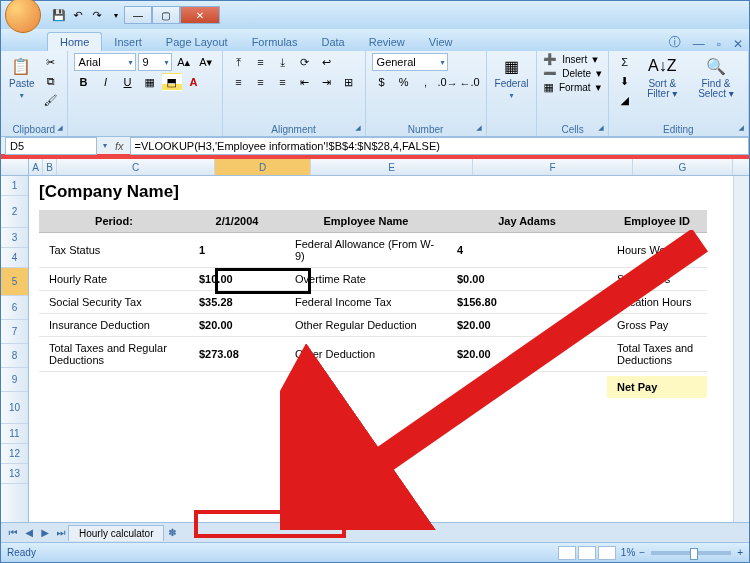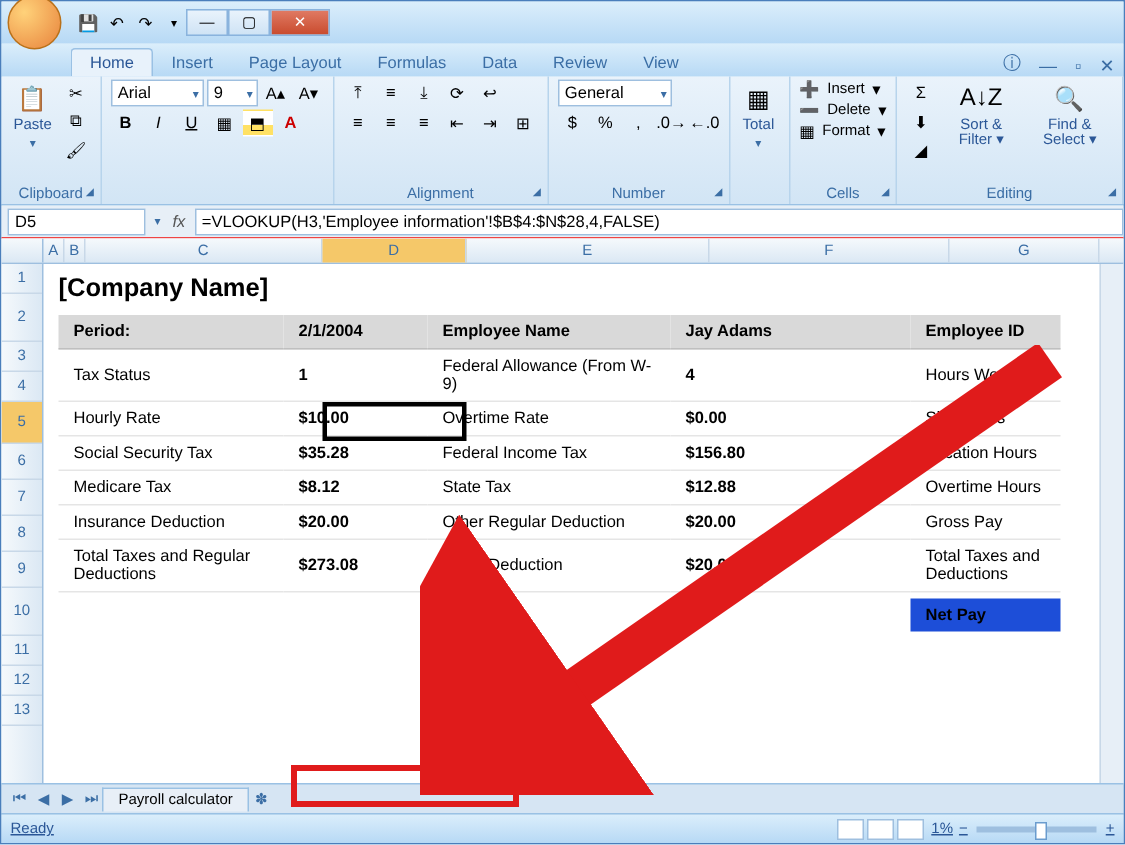--- a/index.html
+++ b/index.html
@@ -24,48 +24,48 @@
 .group-label { text-align:center; color:#3b6ea5; font-size:10px; padding:1px 0; position:relative; }
 .group-label::after { content:"◢"; position:absolute; right:-2px; font-size:7px; color:#3b6ea5; }
 .bigbtn { display:flex; flex-direction:column; align-items:center; gap:2px; padding:2px; cursor:pointer; }
 .bigbtn .ic { width:22px; height:22px; display:flex; align-items:center; justify-content:center; font-size:16px; }
 .bigbtn .lbl { font-size:10px; color:#2b5797; text-align:center; line-height:1; }
 .smallrow { display:flex; gap:2px; align-items:center; }
 .smallbtn { width:20px; height:18px; border:1px solid transparent; display:flex; align-items:center; justify-content:center; font-size:11px; cursor:pointer; }
 .combo { height:18px; border:1px solid #9ebfdf; background:#fff; font-size:11px; padding:0 14px 0 4px; position:relative; display:flex; align-items:center; }
 .combo::after { content:"▾"; position:absolute; right:2px; font-size:8px; color:#3b6ea5; }
 .stack { display:flex; flex-direction:column; gap:1px; }
-.formula-bar { height:22px; background:#e7eff7; border-bottom:1px solid #ef4444; display:flex; align-items:center; font-size:11px; }
+.formula-bar { height:22px; background:#e7eff7; border-bottom:5px solid #ef4444; display:flex; align-items:center; font-size:11px; }
 .namebox { width:92px; height:18px; background:#fff; border:1px solid #9ebfdf; margin:0 4px; padding:0 4px; display:flex; align-items:center; }
 .fx { padding:0 6px; font-style:italic; color:#555; }
 .formula-input { flex:1; height:18px; background:#fff; border:1px solid #9ebfdf; padding:0 4px; display:flex; align-items:center; }
 .sheet-area { flex:1; background:#fff; display:flex; flex-direction:column; overflow:hidden; }
 .colheads { display:flex; height:17px; background:linear-gradient(#f5f9fc,#dbe8f4); border-bottom:1px solid #9ebfdf; font-size:10px; }
 .corner { width:28px; border-right:1px solid #9ebfdf; }
 .colhead { border-right:1px solid #c8d8e8; display:flex; align-items:center; justify-content:center; color:#3b6ea5; }
 .colhead.sel { background:#f5c869; }
 .gridbody { flex:1; display:flex; overflow:hidden; position:relative; }
 .rowheads { width:28px; background:linear-gradient(90deg,#f5f9fc,#dbe8f4); border-right:1px solid #9ebfdf; font-size:10px; }
 .rowhead { height:20px; border-bottom:1px solid #c8d8e8; display:flex; align-items:center; justify-content:center; color:#3b6ea5; }
 .rowhead.sel { background:#f5c869; }
 .rowhead.tall { height:32px; }
 .cells { flex:1; position:relative; }
 .content { position:absolute; left:10px; top:6px; right:0; }
 .content h2 { font-size:17px; font-weight:bold; margin-bottom:8px; }
 .data-table { border-collapse:collapse; font-size:11px; }
 .data-table th, .data-table td { text-align:left; padding:5px 10px; }
-.data-table thead th { background:#d9d9d9; font-weight:bold; border-bottom:1px solid #bfbfbf; }
+.data-table thead th { background:#d9d9d9; font-weight:bold; border-bottom:1px solid #bfbfbf;text-align:center; }
 .data-table tbody td { border-bottom:1px solid #e5e5e5; }
 .data-table tbody td.val { font-weight:bold; }
 .active-cell-border { position:absolute; border:3px solid #000; pointer-events:none; }
 .sheet-tabs-bar { height:20px; background:#d6e5f3; border-top:1px solid #9ac1e4; display:flex; align-items:center; font-size:10px; padding:0 4px; }
 .navbtn { width:16px; text-align:center; color:#3b6ea5; cursor:pointer; }
 .sheettab { padding:2px 10px; background:#e8eff7; border:1px solid #9ac1e4; border-bottom:none; margin-left:-1px; cursor:pointer; }
 .sheettab.active { background:#fff; font-weight:bold; }
-.status-bar { height:20px; background:linear-gradient(#dbeefb,#b7d9f5); border-top:1px solid #9ac1e4; display:flex; align-items:center; font-size:10px; padding:0 6px; color:#2b5797;text-decoration:underline; }
+.status-bar { height:20px; background:linear-gradient(#dbeefb,#b7d9f5); border-top:1px solid #9ac1e4; display:flex; align-items:center; font-size:10px; padding:0 6px; color:#2b5797; }
 .status-bar .spacer { flex:1; }
 .viewbtn { width:18px; height:14px; border:1px solid #9ebfdf; background:#fff; margin:0 1px; cursor:pointer; }
 .zoom-slider { width:80px; height:4px; background:#9ebfdf; margin:0 6px; position:relative; }
 .zoom-slider::after { content:""; position:absolute; left:48%; top:-3px; width:6px; height:10px; background:#fff; border:1px solid #6a9cce; }
 .red-box { position:absolute; border:4px solid #e01b1b; pointer-events:none; }
 .arrow { position:absolute; pointer-events:none; }
 .vscroll { width:16px; background:#e7eff7; border-left:1px solid #c8d8e8; }
 </style>
 </head>
 <body>
@@ -177,21 +177,21 @@
           <div class="smallbtn">←.0</div>
         </div>
       </div>
       <div class="group-label">Number</div>
     </div>
 
     <div class="group">
       <div class="group-body">
         <div class="bigbtn">
           <div class="ic">▦</div>
-          <div class="lbl">Total</div>
+          <div class="lbl">Federal</div>
           <div style="font-size:8px;color:#3b6ea5">▾</div>
         </div>
       </div>
       <div class="group-label" style="visibility:hidden">Styles</div>
     </div>
 
     <div class="group">
       <div class="group-body stack" style="gap:1px">
         <div class="smallrow"><span>➕</span><span style="font-size:10px;padding:0 3px">Insert</span>▾</div>
         <div class="smallrow"><span>➖</span><span style="font-size:10px;padding:0 3px">Delete</span>▾</div>
@@ -290,56 +290,49 @@
                   <td>Sick Hours</td>
                 </tr>
                 <tr>
                   <td>Social Security Tax</td>
                   <td class="val">$35.28</td>
                   <td>Federal Income Tax</td>
                   <td class="val">$156.80</td>
                   <td>Vacation Hours</td>
                 </tr>
                 <tr>
-                  <td>Medicare Tax</td>
-                  <td class="val">$8.12</td>
-                  <td>State Tax</td>
-                  <td class="val">$12.88</td>
-                  <td>Overtime Hours</td>
-                </tr>
-                <tr>
                   <td>Insurance Deduction</td>
                   <td class="val">$20.00</td>
                   <td>Other Regular Deduction</td>
                   <td class="val">$20.00</td>
                   <td>Gross Pay</td>
                 </tr>
                 <tr style="height: 32px;">
                   <td>Total Taxes and Regular Deductions</td>
                   <td class="val">$273.08</td>
                   <td>Other Deduction</td>
                   <td class="val">$20.00</td>
                   <td>Total Taxes and Deductions</td>
                 </tr>
               </tbody>
           </table>
-          <div style="margin-top:4px;background:#1d4ed8;padding:5px 10px;font-weight:bold;font-size:11px;width:100px;margin-left:568px">Net Pay</div>
+          <div style="margin-top:4px;background:#fef9c3;padding:5px 10px;font-weight:bold;font-size:11px;width:100px;margin-left:568px">Net Pay</div>
         </div>
         <div class="active-cell-border" style="left:186px;top:92px;width:96px;height:26px"></div>
       </div>
       <div class="vscroll"></div>
     </div>
   </div>
 
   <div class="sheet-tabs-bar">
     <div class="navbtn">⏮</div>
     <div class="navbtn">◀</div>
     <div class="navbtn">▶</div>
     <div class="navbtn">⏭</div>
-    <div class="sheettab">Payroll calculator</div>
+    <div class="sheettab">Hourly calculator</div>
     <div class="navbtn">✽</div>
     <div class="spacer"></div>
   </div>
 
   <div class="status-bar">
     <span>Ready</span>
     <div class="spacer"></div>
     <div class="viewbtn"></div>
     <div class="viewbtn"></div>
     <div class="viewbtn"></div>

